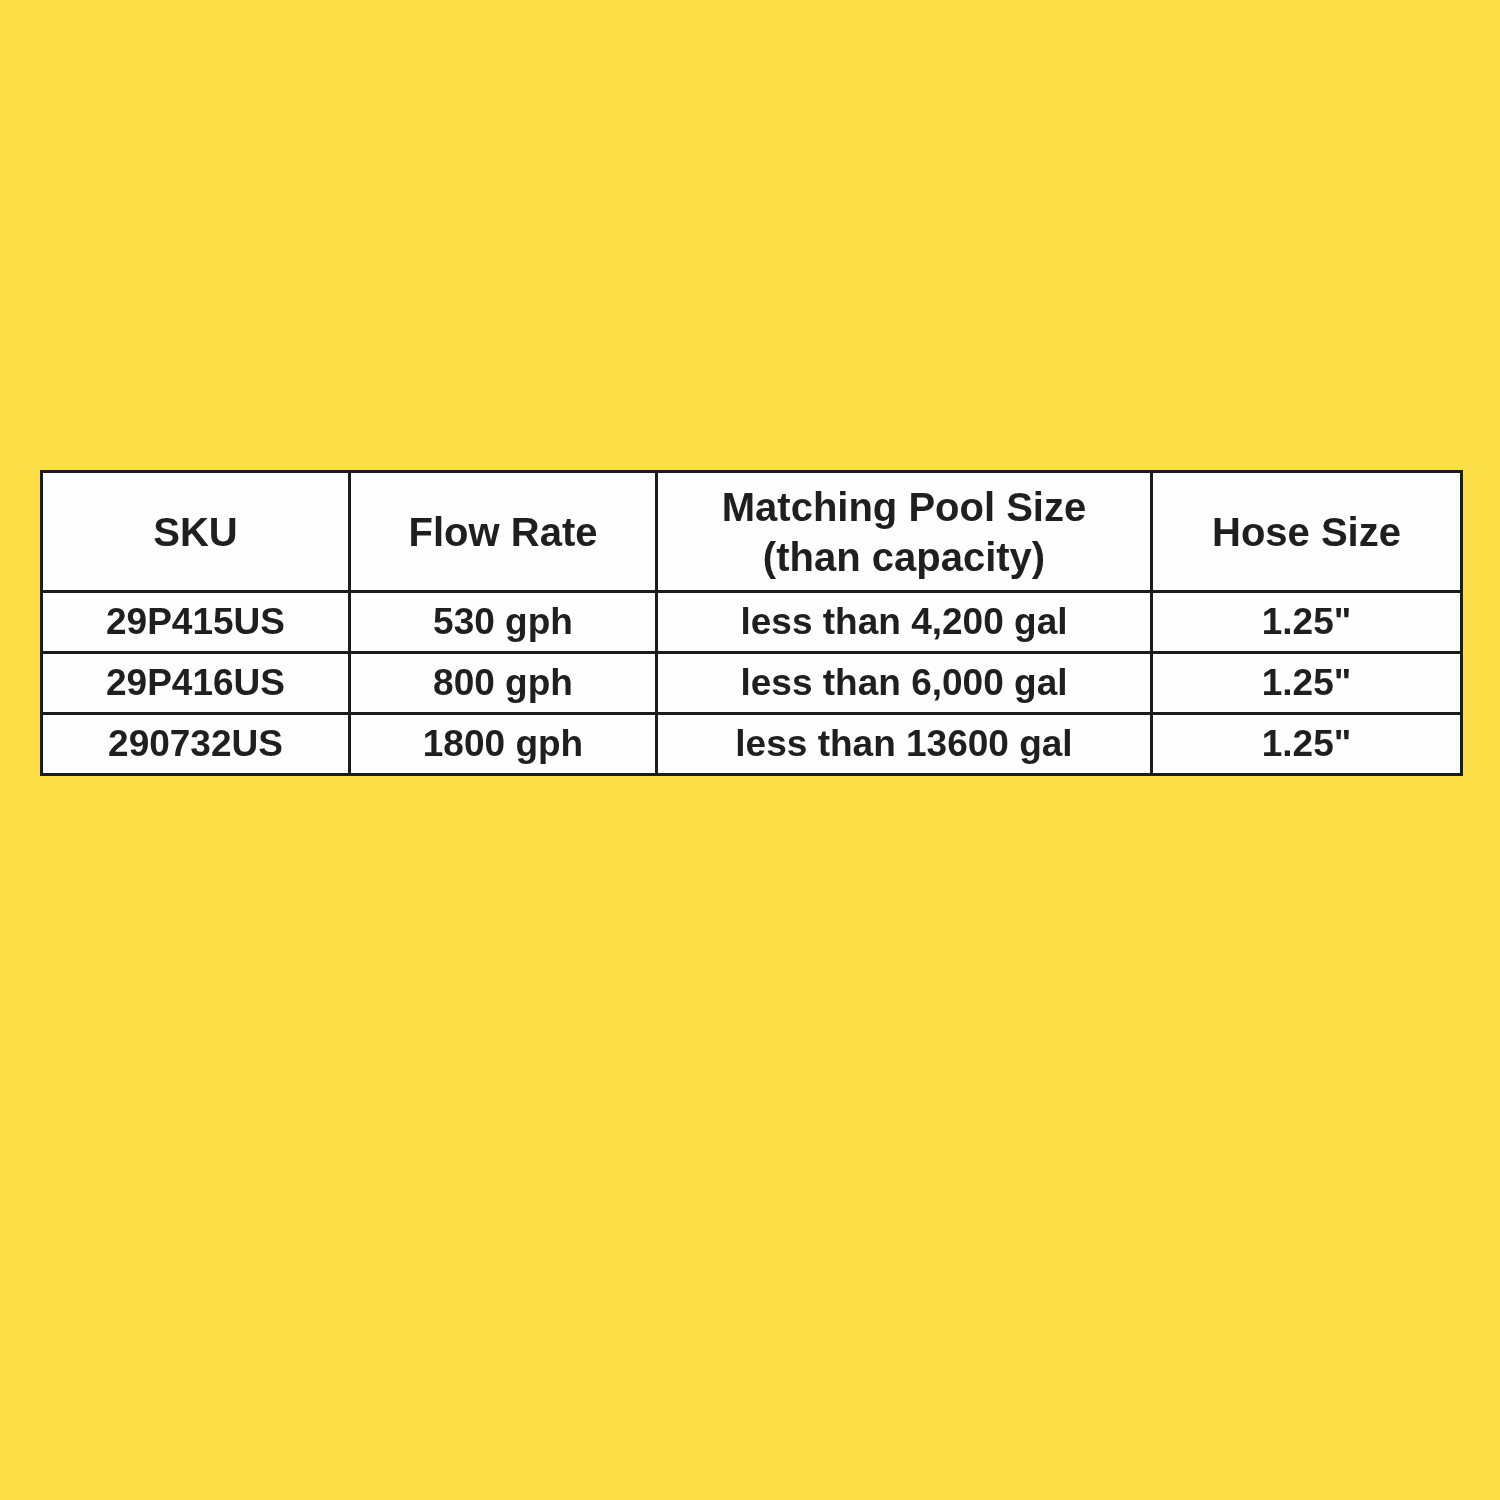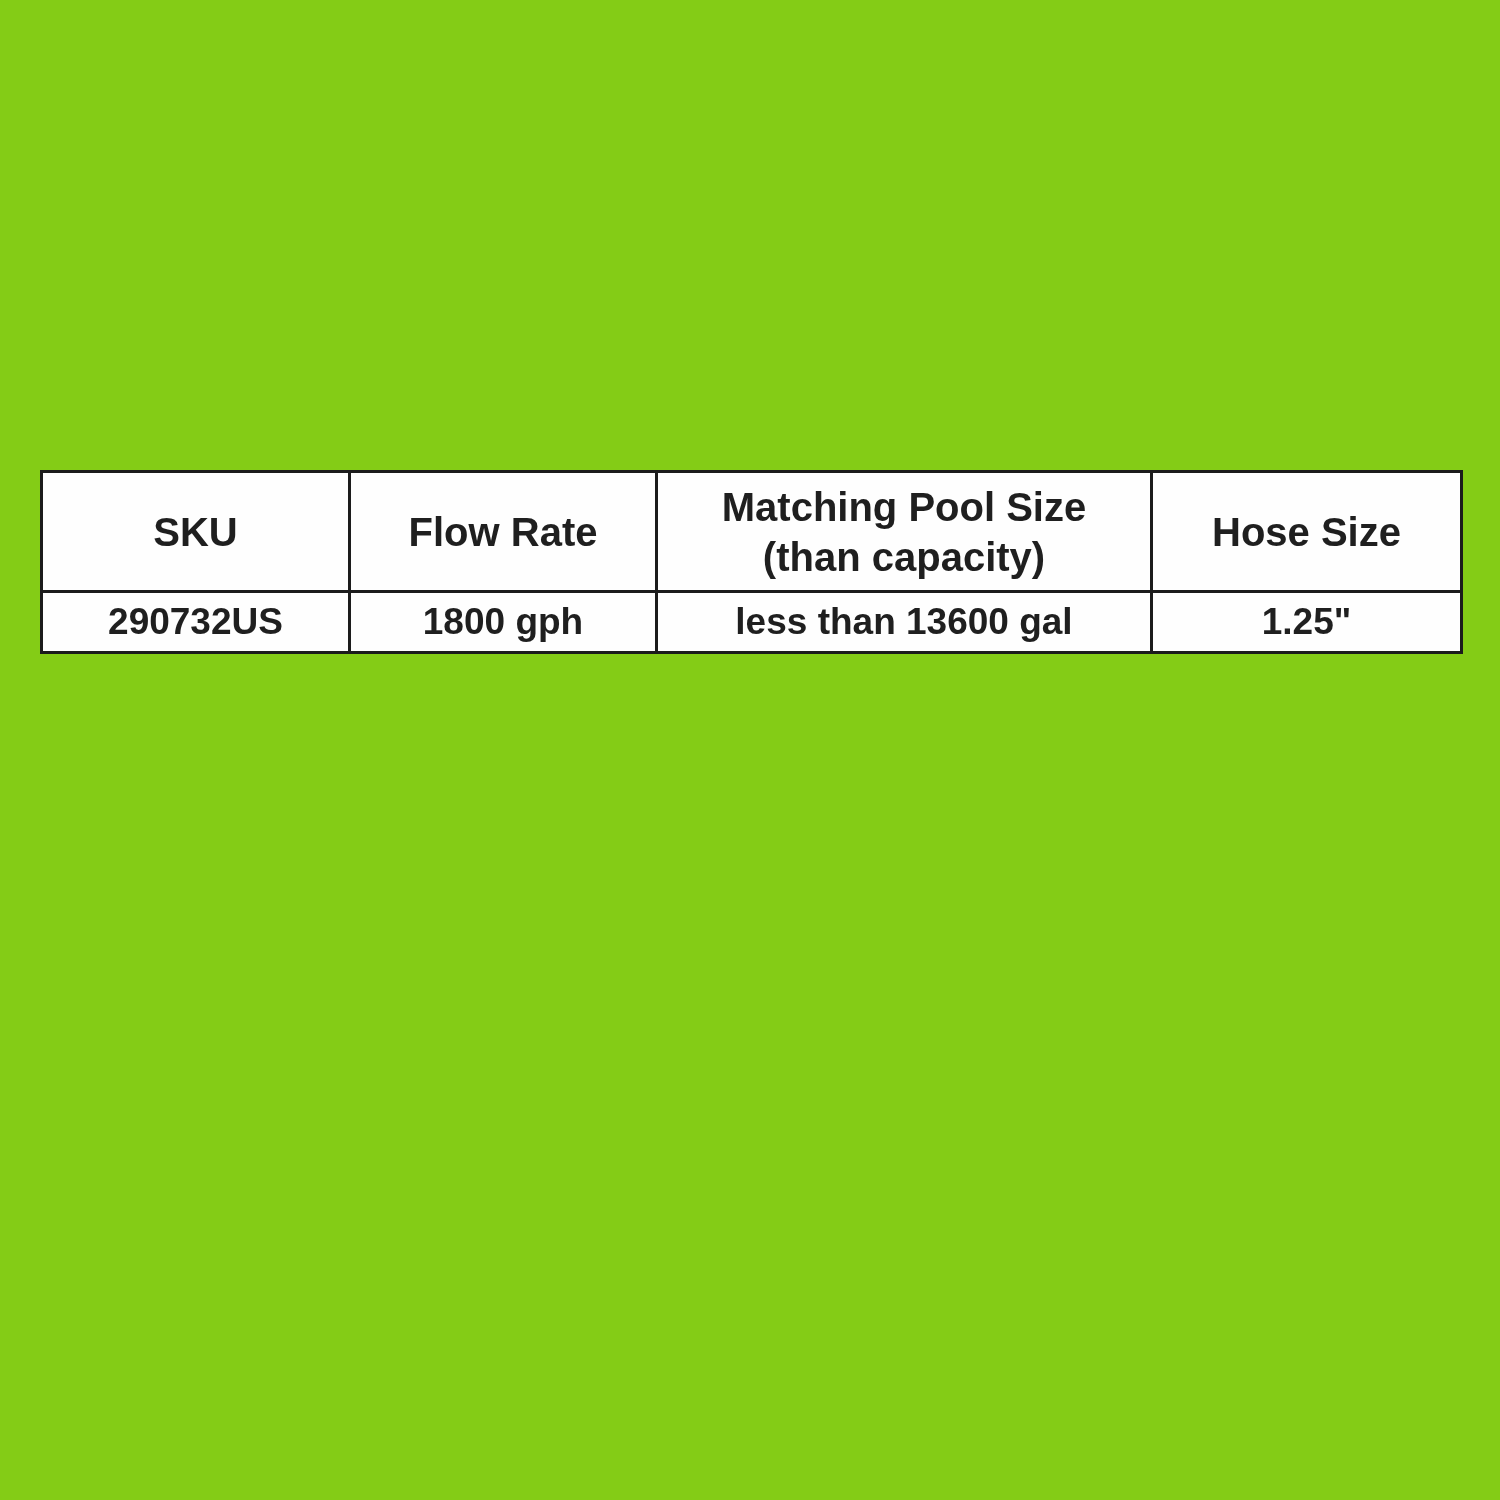--- a/index.html
+++ b/index.html
@@ -6,21 +6,21 @@
   html, body {
     margin: 0;
     padding: 0;
     background: #ffffff;
     font-family: "Liberation Sans", sans-serif;
   }
   .canvas {
     position: relative;
     width: 1500px;
     height: 1500px;
-    background: #84cc16;
+    background: #fde047;
     overflow: hidden;
   }
   table.spec-table {
     position: absolute;
     left: 40px;
     top: 470px;
     width: 1420px;
     border-collapse: collapse;
     table-layout: fixed;
   }
@@ -63,20 +63,32 @@
         <th>Flow Rate</th>
         <th>
           <div>Matching Pool Size</div>
           <div>(than capacity)</div>
         </th>
         <th>Hose Size</th>
       </tr>
     </thead>
     <tbody>
       <tr>
+        <td>29P415US</td>
+        <td>530 gph</td>
+        <td>less than 4,200 gal</td>
+        <td>1.25"</td>
+      </tr>
+      <tr>
+        <td>29P416US</td>
+        <td>800 gph</td>
+        <td>less than 6,000 gal</td>
+        <td>1.25"</td>
+      </tr>
+      <tr>
         <td>290732US</td>
         <td>1800 gph</td>
         <td>less than 13600 gal</td>
         <td>1.25"</td>
       </tr>
     </tbody>
   </table>
 </div>
 
 </body></html>

